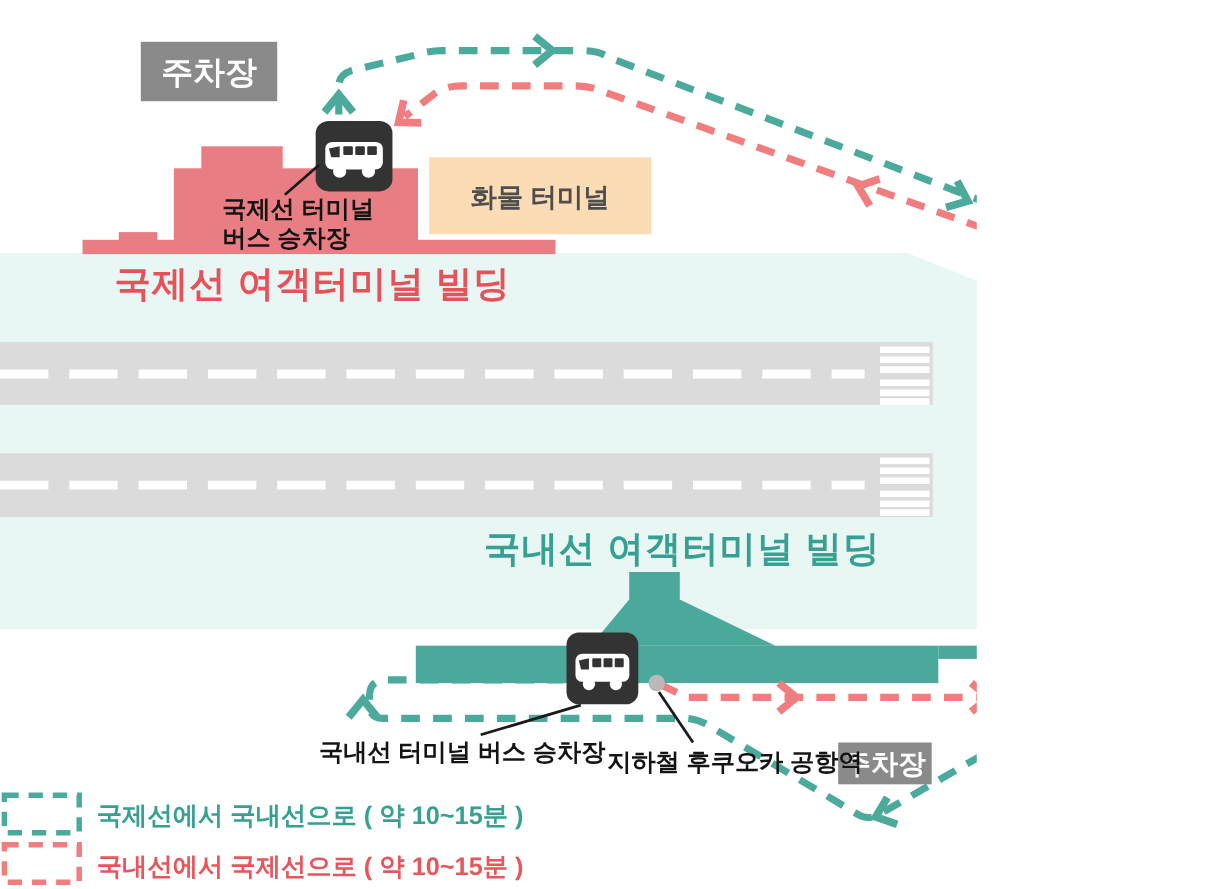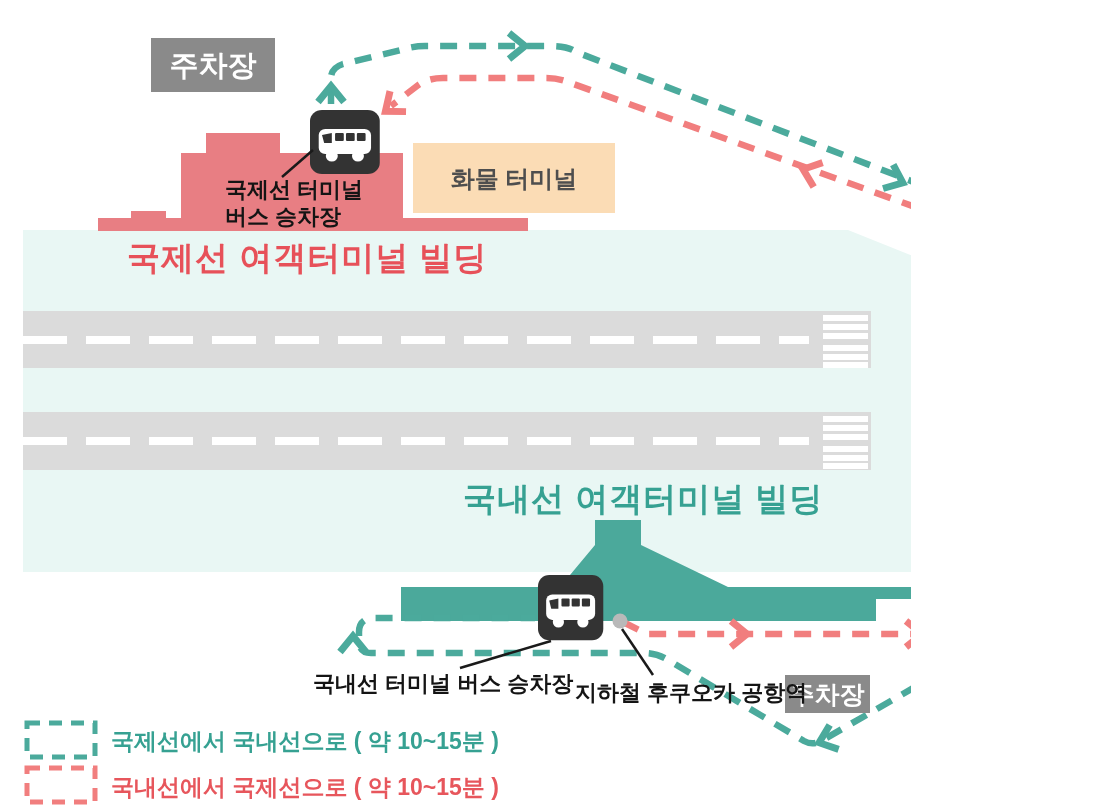--- a/index.html
+++ b/index.html
@@ -1,17 +1,17 @@
 <!DOCTYPE html>
 <html><head>
 <meta charset="utf-8">
 <style>
   html,body{margin:0;padding:0;background:#ffffff;}
   .stage{position:relative;width:888px;height:808px;background:#ffffff;overflow:hidden;
-         font-family:"Liberation Sans","DejaVu Sans",sans-serif;padding-left:23px;}
+         font-family:"Liberation Sans","DejaVu Sans",sans-serif;}
   svg{display:block;}
   text{font-family:"Liberation Sans","DejaVu Sans",sans-serif;}
   .big-label{font-size:33px;font-weight:bold;letter-spacing:1px;}
   .mid-label{font-size:22px;font-weight:bold;fill:#141414;}
   .box-label{font-weight:bold;fill:#ffffff;}
   .legend-label{font-size:23px;font-weight:bold;}
 </style>
 </head>
 <body>
 

